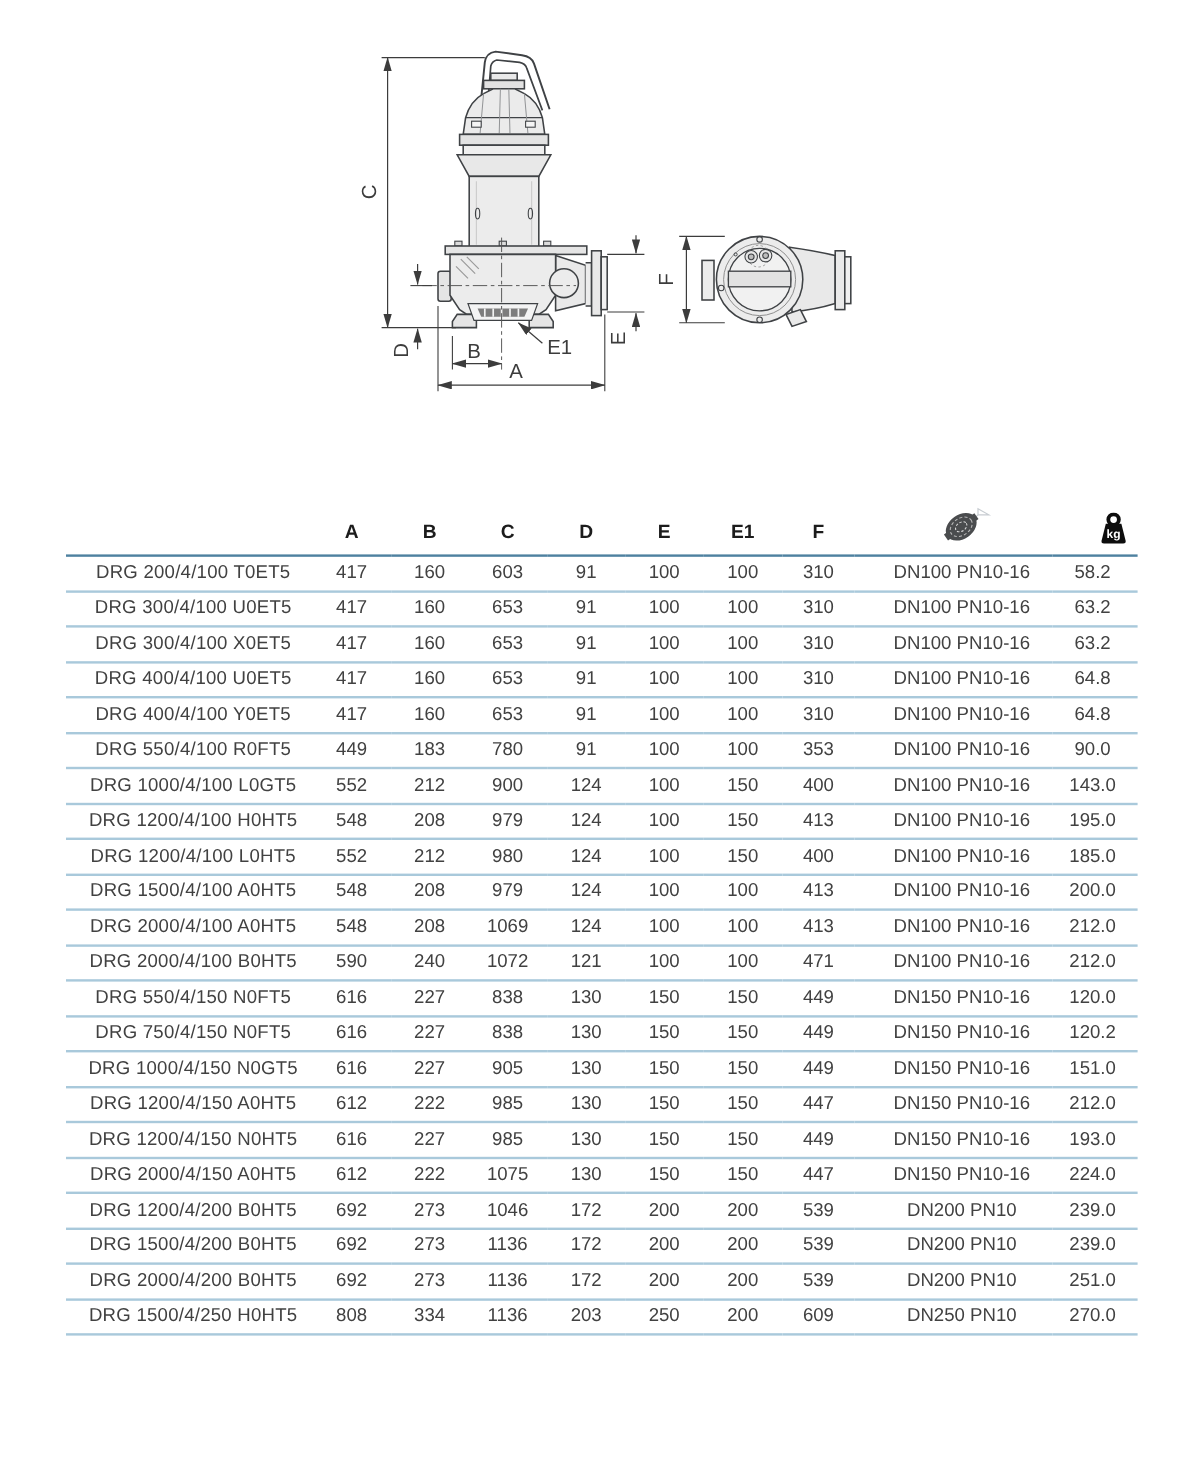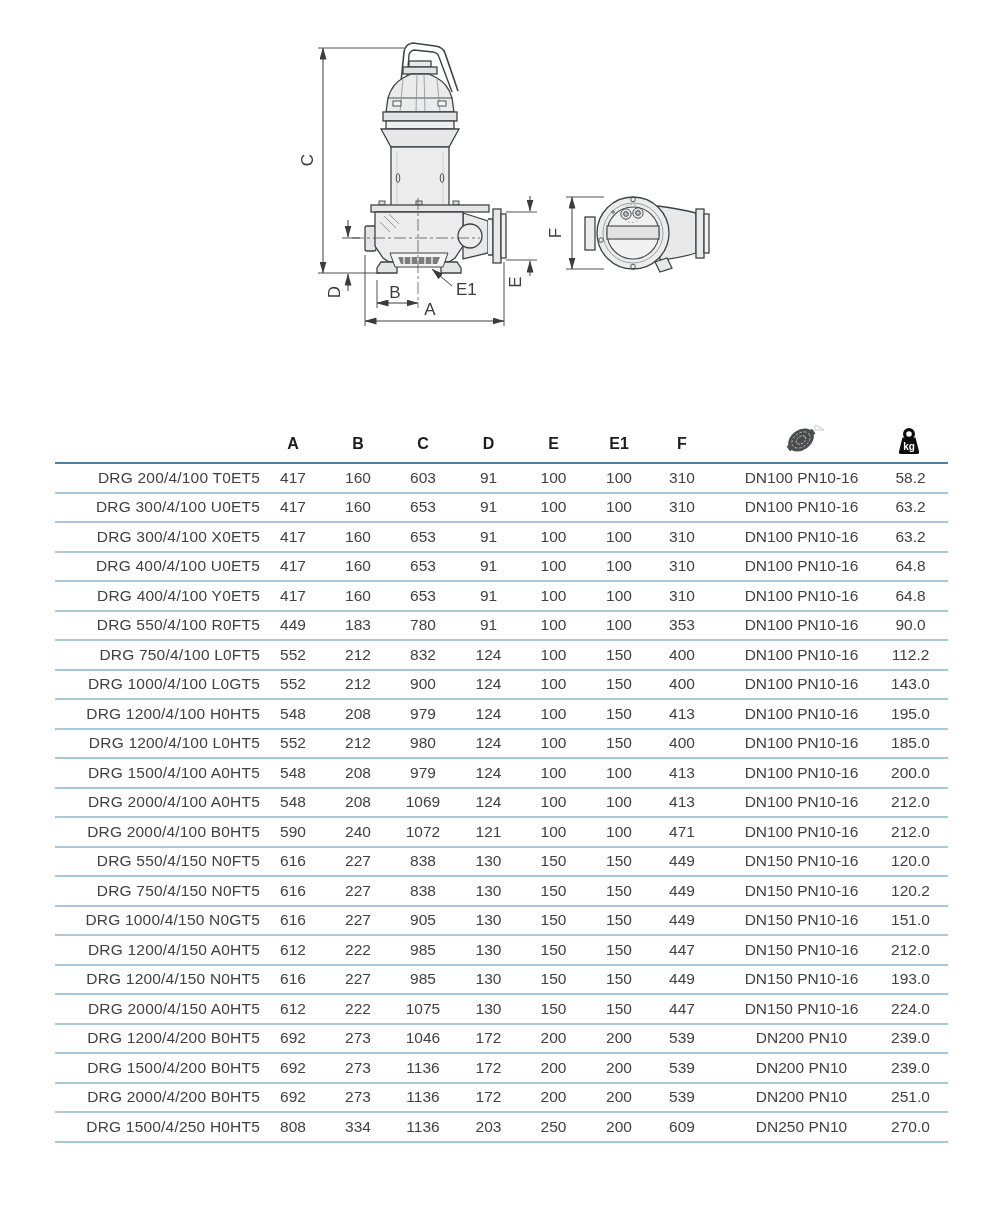--- a/index.html
+++ b/index.html
@@ -6,25 +6,25 @@
   .page{position:relative;width:1001px;height:1227px;background:#ffffff;overflow:hidden;
         font-family:"Liberation Sans", sans-serif;}
   .drawing-svg{position:absolute;left:0;top:0;}
   .dims-table{position:absolute;left:55px;top:410px;border-collapse:collapse;table-layout:fixed;
               width:893px;font-family:"Liberation Sans", sans-serif;}
   .dims-table th{border-bottom:2px solid #4e81a0;vertical-align:bottom;padding:0 0 9px 0;
                  font-size:16px;font-weight:bold;color:#1c1c1c;text-align:center;height:43px;}
   .dims-table th.icon-th{padding-bottom:2px;}
   .dims-table td{border-bottom:2px solid #a9c9db;height:27.5px;padding:0;vertical-align:middle;
                  font-size:15.5px;color:#414141;text-align:center;white-space:nowrap;overflow:hidden;}
-  .dims-table td:first-child{text-align:right;padding-left:7px;letter-spacing:0.2px;}
+  .dims-table td:first-child{text-align:center;padding-left:7px;letter-spacing:0.2px;}
   .dims-table td:nth-child(9){padding-left:14px;}
   .dims-table td:last-child{padding-right:4px;}
   .flange-wrap{display:inline-block;transform:translateX(10px);}
-  .kg-wrap{display:block;text-align:center;padding-right:7px;}
+  .kg-wrap{display:block;text-align:right;padding-right:7px;}
   svg text.dim{font-family:"Liberation Sans", sans-serif;font-size:17px;fill:#3c3c3c;}
 </style>
 </head>
 <body>
 
 <div class="page">
 
   <svg class="drawing-svg" width="1001" height="400" viewBox="0 0 1001 400">
     <defs>
       <marker id="arr" viewBox="0 0 12 7" refX="11.5" refY="3.5" markerWidth="12" markerHeight="7" orient="auto-start-reverse">
@@ -253,32 +253,20 @@
           <td>183</td>
           <td>780</td>
           <td>91</td>
           <td>100</td>
           <td>100</td>
           <td>353</td>
           <td>DN100 PN10-16</td>
           <td>90.0</td>
         </tr>
         <tr>
-          <td>DRG 750/4/100 L0FT5</td>
-          <td>552</td>
-          <td>212</td>
-          <td>832</td>
-          <td>124</td>
-          <td>100</td>
-          <td>150</td>
-          <td>400</td>
-          <td>DN100 PN10-16</td>
-          <td>112.2</td>
-        </tr>
-        <tr>
           <td>DRG 1000/4/100 L0GT5</td>
           <td>552</td>
           <td>212</td>
           <td>900</td>
           <td>124</td>
           <td>100</td>
           <td>150</td>
           <td>400</td>
           <td>DN100 PN10-16</td>
           <td>143.0</td>

